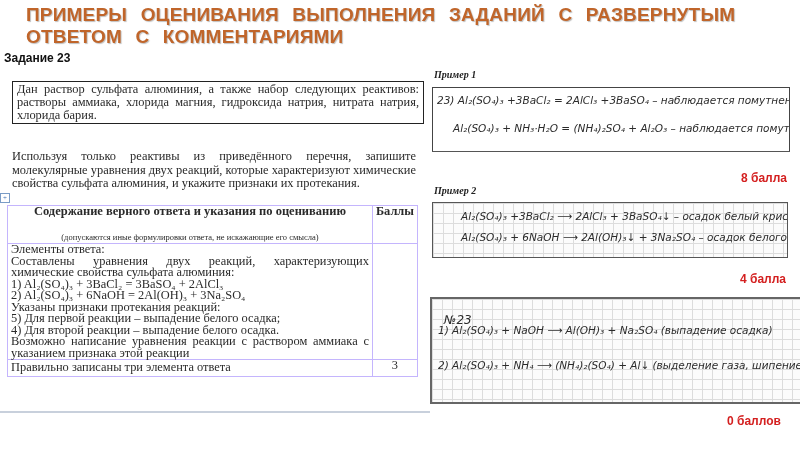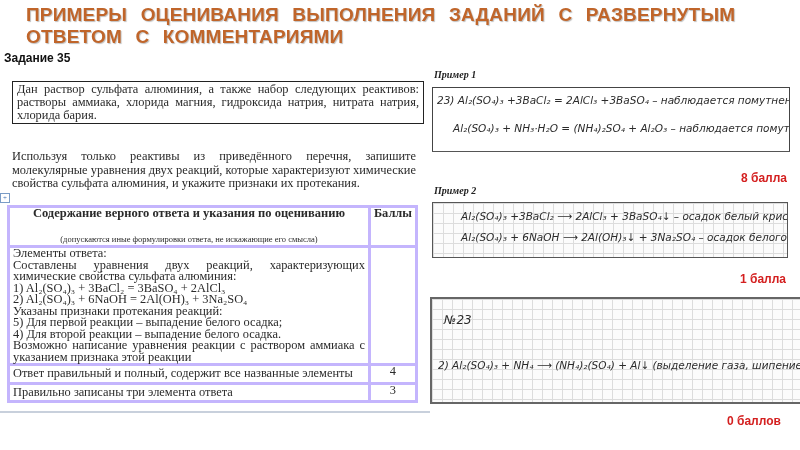--- a/index.html
+++ b/index.html
@@ -3,38 +3,38 @@
 <meta charset="utf-8">
 <style>
   html, body { margin:0; padding:0; }
   body { width:800px; height:450px; background:#ffffff; position:relative; overflow:hidden; font-family:"Liberation Serif", serif; color:#1a1a1a; }
   .title { position:absolute; left:26px; top:4px; width:770px; font-family:"Liberation Sans", sans-serif; font-weight:bold; font-size:19px; line-height:22px; color:#c0652a; text-shadow:1px 1px 1px rgba(0,0,0,0.25); letter-spacing:0.2px; word-spacing:8px; }
   .task-label { position:absolute; left:4px; top:51px; font-family:"Liberation Sans", sans-serif; font-weight:bold; font-size:12px; color:#111; }
   .task-box { position:absolute; left:12px; top:81px; width:402px; border:1.5px solid #222; padding:1px 4px; font-size:12.4px; line-height:13px; text-align:justify; color:#2a2a2a; }
   .instr { position:absolute; left:12px; top:150px; width:404px; font-size:12.4px; line-height:13.5px; text-align:justify; color:#2a2a2a; }
   .anchor { position:absolute; left:0; top:193px; width:8px; height:8px; border:1px solid #7a9cc6; font-size:7px; line-height:8px; color:#3a6db0; text-align:center; }
   table.crit { position:absolute; left:7px; top:205px; width:411px; border-collapse:collapse; font-size:12.4px; color:#2a2a2a; }
-  table.crit td { border:3px solid #c4b5fd; padding:0 3px; vertical-align:top; line-height:11.5px; }
+  table.crit td { border:1px solid #c4b5fd; padding:0 3px; vertical-align:top; line-height:11.5px; }
   .th-main { text-align:center; font-weight:bold; font-size:12.5px; }
   .th-sub { text-align:center; font-size:8.5px; display:block; margin-top:14px; }
   .th-score { font-weight:bold; text-align:center; vertical-align:top !important; }
   .score { text-align:center; }
   .cut { position:absolute; left:0; top:411px; width:430px; height:39px; background:#ffffff; border-top:2px solid #c8d0dc; }
   .ex-label { position:absolute; font-family:"Liberation Serif", serif; font-style:italic; font-weight:bold; font-size:10px; color:#222; }
   .hw { position:absolute; background:#fff; border:1.5px solid #555; font-family:"DejaVu Sans", sans-serif; color:#2b2b2b; overflow:hidden; }
   .hw.grid { background-color:#fbfbfb; background-image: linear-gradient(#dcdcdc 1px, transparent 1px), linear-gradient(90deg, #dcdcdc 1px, transparent 1px); background-size:10px 10px; }
   .hw .line { position:absolute; white-space:nowrap; font-style:italic; }
   .score-red { position:absolute; font-family:"Liberation Sans", sans-serif; font-weight:bold; font-size:12px; color:#d42020; }
   .ex1-bottom { position:absolute; left:432px; top:151px; width:358px; height:1px; background:#555; }
 </style>
 </head>
 <body>
 
 <div class="title">ПРИМЕРЫ ОЦЕНИВАНИЯ ВЫПОЛНЕНИЯ ЗАДАНИЙ С РАЗВЕРНУТЫМ ОТВЕТОМ С КОММЕНТАРИЯМИ</div>
-<div class="task-label">Задание 35</div>
+<div class="task-label">Задание 23</div>
 
 <div class="task-box">Дан раствор сульфата алюминия, а также набор следующих реактивов: растворы аммиака, хлорида магния, гидроксида натрия, нитрата натрия, хлорида бария.</div>
 <div class="instr">Используя только реактивы из приведённого перечня, запишите молекулярные уравнения двух реакций, которые характеризуют химические свойства сульфата алюминия, и укажите признаки их протекания.</div>
 
 <div class="anchor">+</div>
 
 <table class="crit">
   <tbody>
       <tr>
     <td style="width:360px;">
@@ -50,43 +50,40 @@
       <div>1) Al₂(SO₄)₃ + 3BaCl₂ = 3BaSO₄ + 2AlCl₃</div>
       <div>2) Al₂(SO₄)₃ + 6NaOH = 2Al(OH)₃ + 3Na₂SO₄</div>
       <div>Указаны признаки протекания реакций:</div>
       <div>5) Для первой реакции – выпадение белого осадка;</div>
       <div>4) Для второй реакции – выпадение белого осадка.</div>
       <div style="text-align:justify;">Возможно написание уравнения реакции с раствором аммиака с указанием признака этой реакции</div>
     </td>
     <td></td>
   </tr>
   <tr>
-    <td style="padding-top:2px;padding-bottom:2px;">Ответ правильный и полный, содержит все названные элементы</td>
-    <td class="score">4</td>
-  </tr>
-  <tr>
     <td style="padding-top:2px;padding-bottom:2px;">Правильно записаны три элемента ответа</td>
     <td class="score">3</td>
   </tr>
 </tbody>
   </table>
 <div class="cut"></div>
 
 <div class="ex-label" style="left:434px; top:69px;">Пример 1</div>
 <div class="hw" style="left:432px; top:87px; width:356px; height:64px; border-bottom:none; border-left:1.5px solid #444; border-right:1.5px solid #444; border-top:1.5px solid #444;">
   <div class="line" style="left:4px; top:6px; font-size:10.5px;">23) Al₂(SO₄)₃ +3BaCl₂ = 2AlCl₃ +3BaSO₄ – наблюдается помутнение.</div>
   <div class="line" style="left:20px; top:34px; font-size:10.5px;">Al₂(SO₄)₃ + NH₃·H₂O = (NH₄)₂SO₄ + Al₂O₃ – наблюдается помутнение.</div>
 </div>
 <div class="ex1-bottom"></div>
 <div class="score-red" style="left:741px; top:171px;">8 балла</div>
 
 <div class="ex-label" style="left:434px; top:185px;text-align:center;">Пример 2</div>
 <div class="hw grid" style="left:432px; top:202px; width:354px; height:54px;">
   <div class="line" style="left:28px; top:7px; font-size:10.5px;">Al₂(SO₄)₃ +3BaCl₂ ⟶ 2AlCl₃ + 3BaSO₄↓ – осадок белый кристаллический</div>
   <div class="line" style="left:28px; top:28px; font-size:10.5px;">Al₂(SO₄)₃ + 6NaOH ⟶ 2Al(OH)₃↓ + 3Na₂SO₄ – осадок белого цвета, студенистый</div>
 </div>
-<div class="score-red" style="left:740px; top:272px;">1 балла</div>
+<div class="score-red" style="left:740px; top:272px;">4 балла</div>
 
 <div class="hw grid" style="left:430px; top:297px; width:368px; height:103px; border:2px solid #666;">
   <div class="line" style="left:12px; top:14px; font-size:12px;">№23</div>
+  <div class="line" style="left:6px; top:25px; font-size:10.5px;">1) Al₂(SO₄)₃ + NaOH ⟶ Al(OH)₃ + Na₂SO₄  (выпадение осадка)</div>
   <div class="line" style="left:6px; top:60px; font-size:10.5px;">2) Al₂(SO₄)₃ + NH₄ ⟶ (NH₄)₂(SO₄) + Al↓  (выделение газа, шипение)</div>
 </div>
 <div class="score-red" style="left:727px; top:414px;">0 баллов</div>
 
 </body></html>

